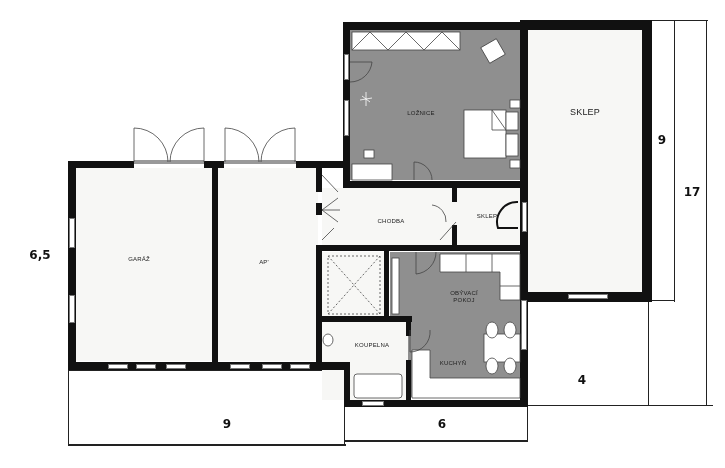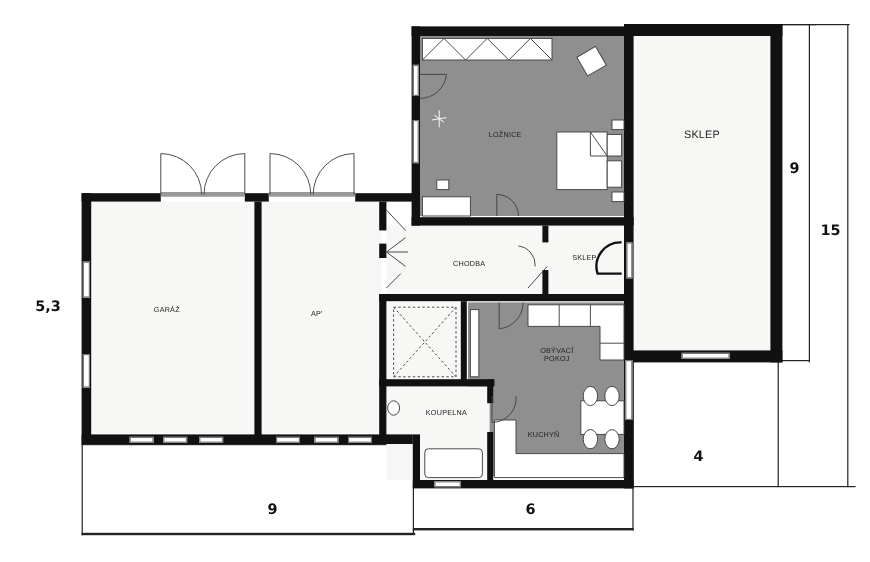--- a/index.html
+++ b/index.html
@@ -151,18 +151,18 @@
 <span class="lbl" style="left:264px;top:262px;">AP'</span>
 <span class="lbl" style="left:421px;top:113px;">LOŽNICE</span>
 <span class="lbl big" style="left:585px;top:112px;">SKLEP</span>
 <span class="lbl" style="left:391px;top:221px;">CHODBA</span>
 <span class="lbl" style="left:487px;top:216px;">SKLEP</span>
 <span class="lbl" style="left:464px;top:293px;">OBÝVACÍ</span>
 <span class="lbl" style="left:464px;top:300px;">POKOJ</span>
 <span class="lbl" style="left:372px;top:345px;">KOUPELNA</span>
 <span class="lbl" style="left:453px;top:363px;">KUCHYŇ</span>
 
-<span class="dim" style="left:40px;top:255px;">5,3</span>
+<span class="dim" style="left:40px;top:255px;">6,5</span>
 <span class="dim" style="left:227px;top:424px;">9</span>
 <span class="dim" style="left:442px;top:424px;">6</span>
 <span class="dim" style="left:582px;top:380px;">4</span>
 <span class="dim" style="left:662px;top:140px;">9</span>
-<span class="dim" style="left:692px;top:192px;">15</span>
+<span class="dim" style="left:692px;top:192px;">17</span>
 
 </body></html>

